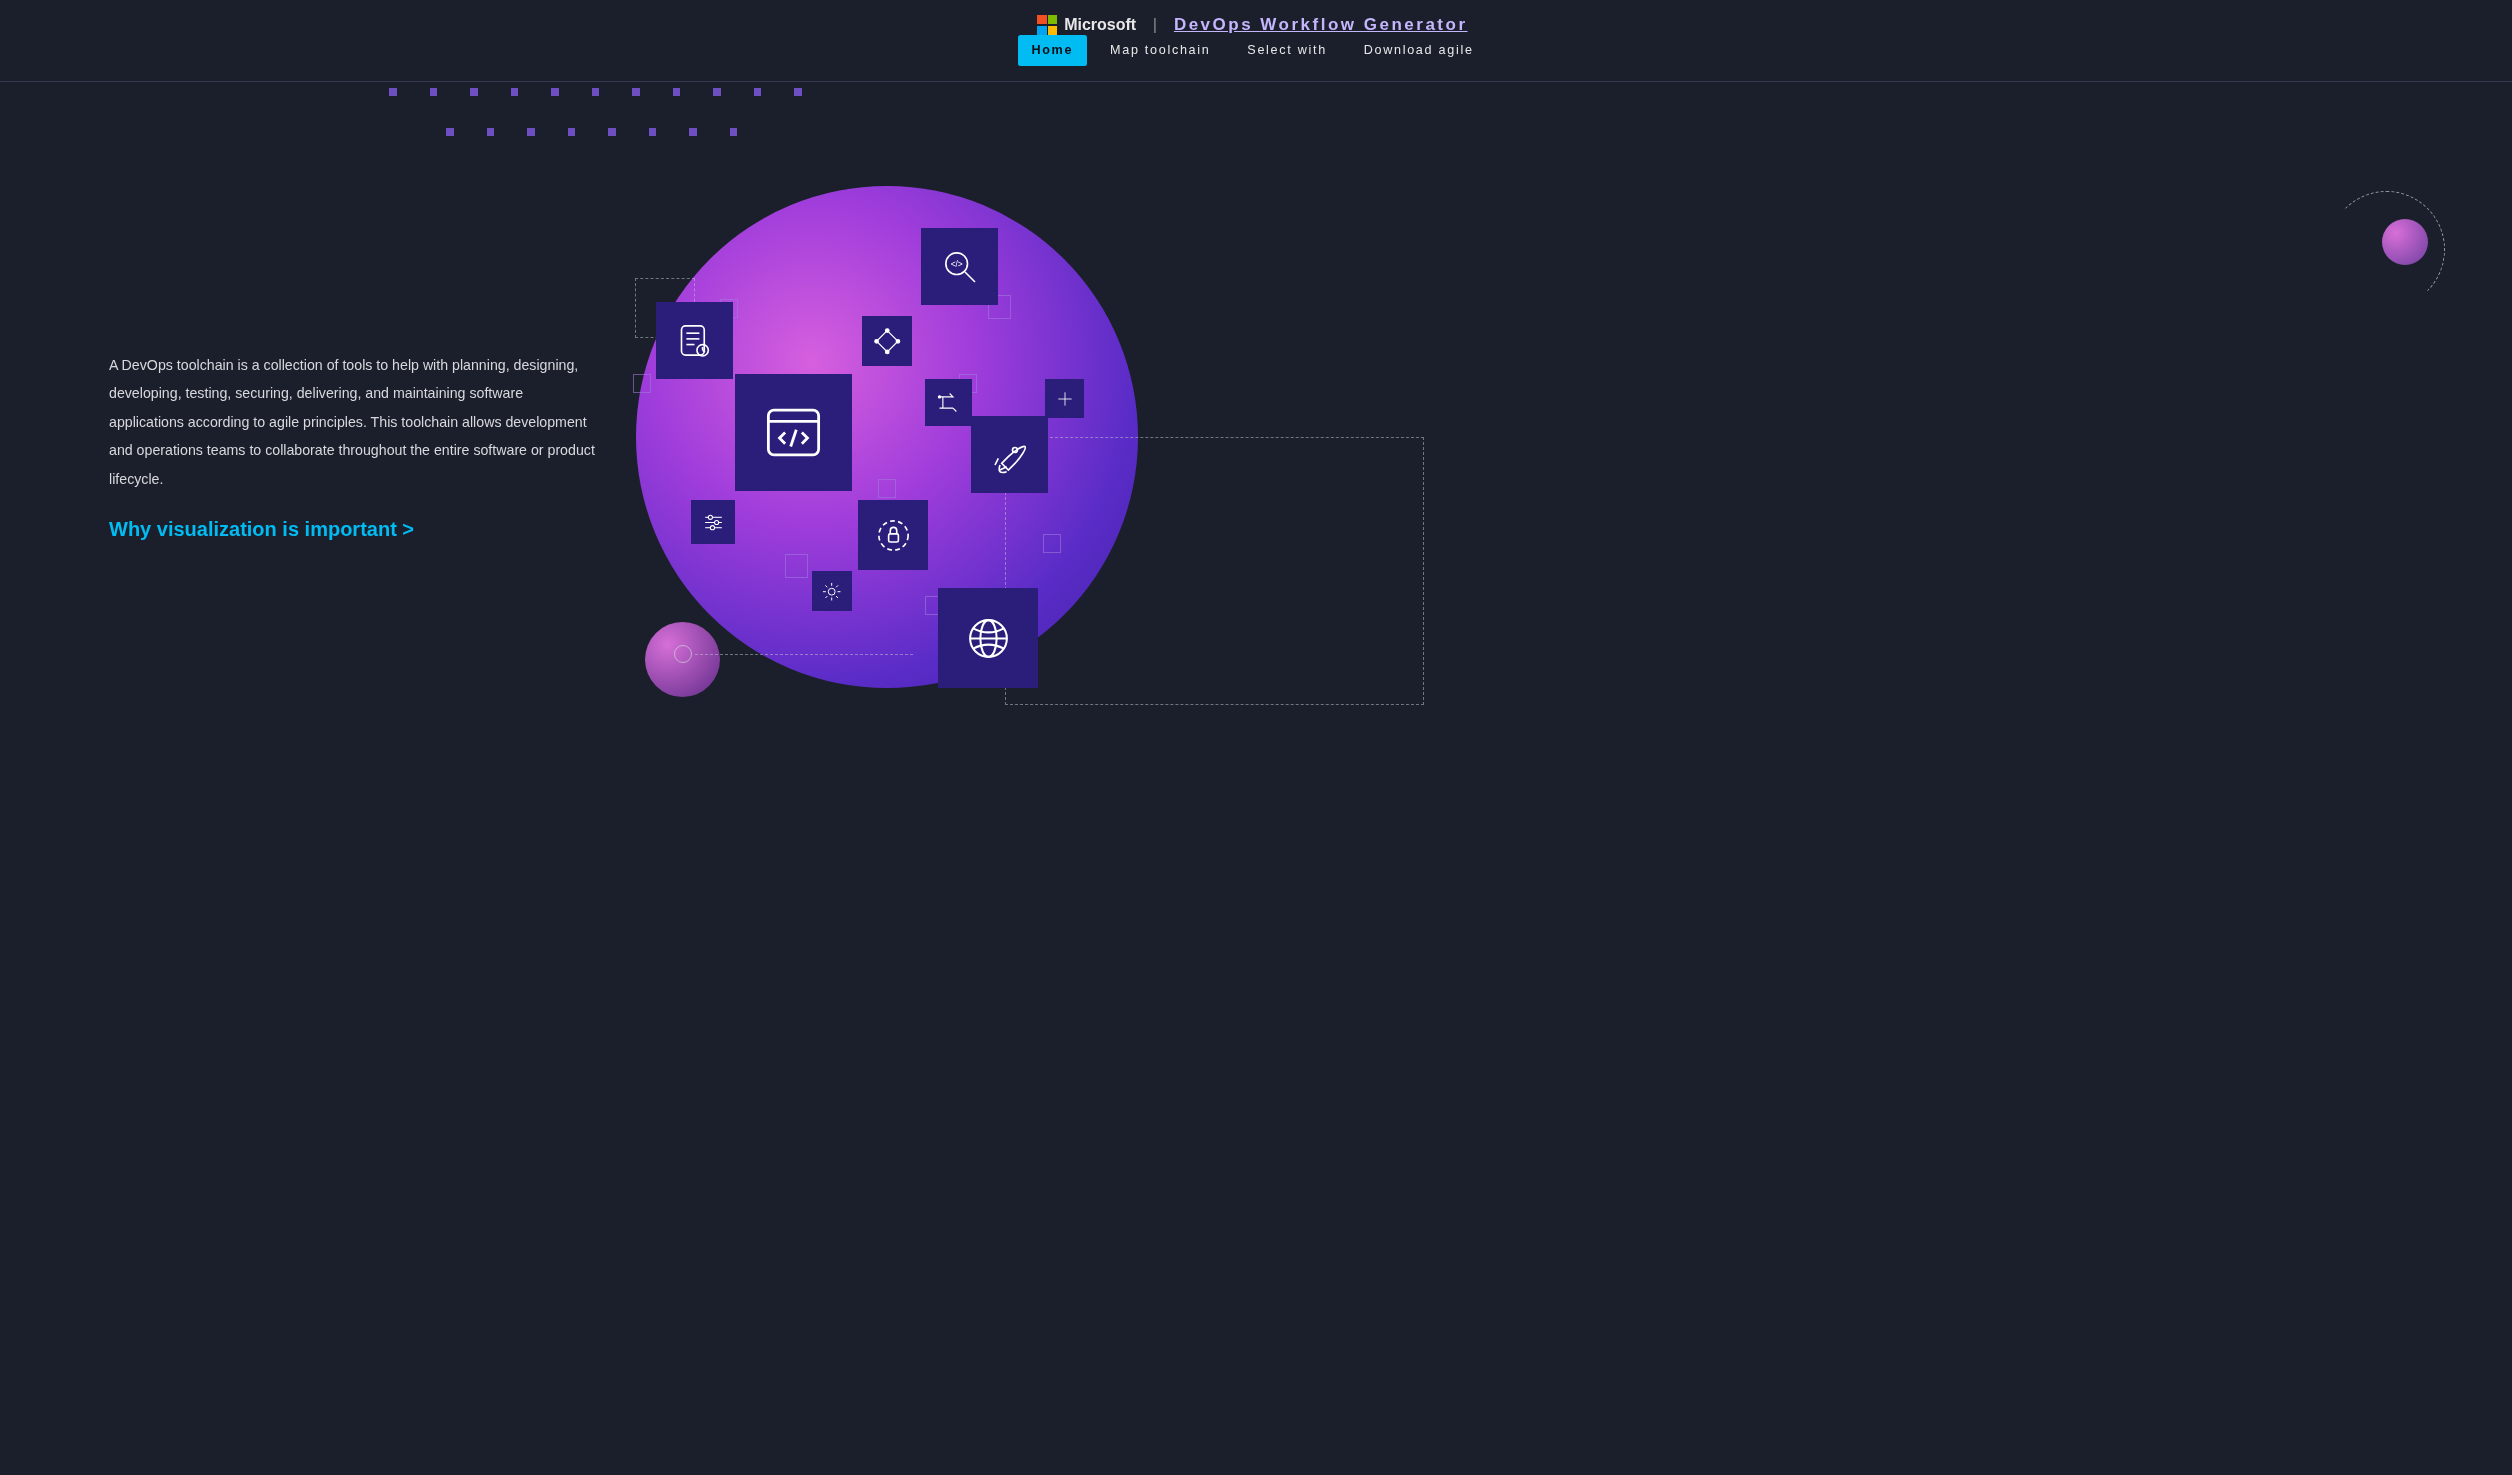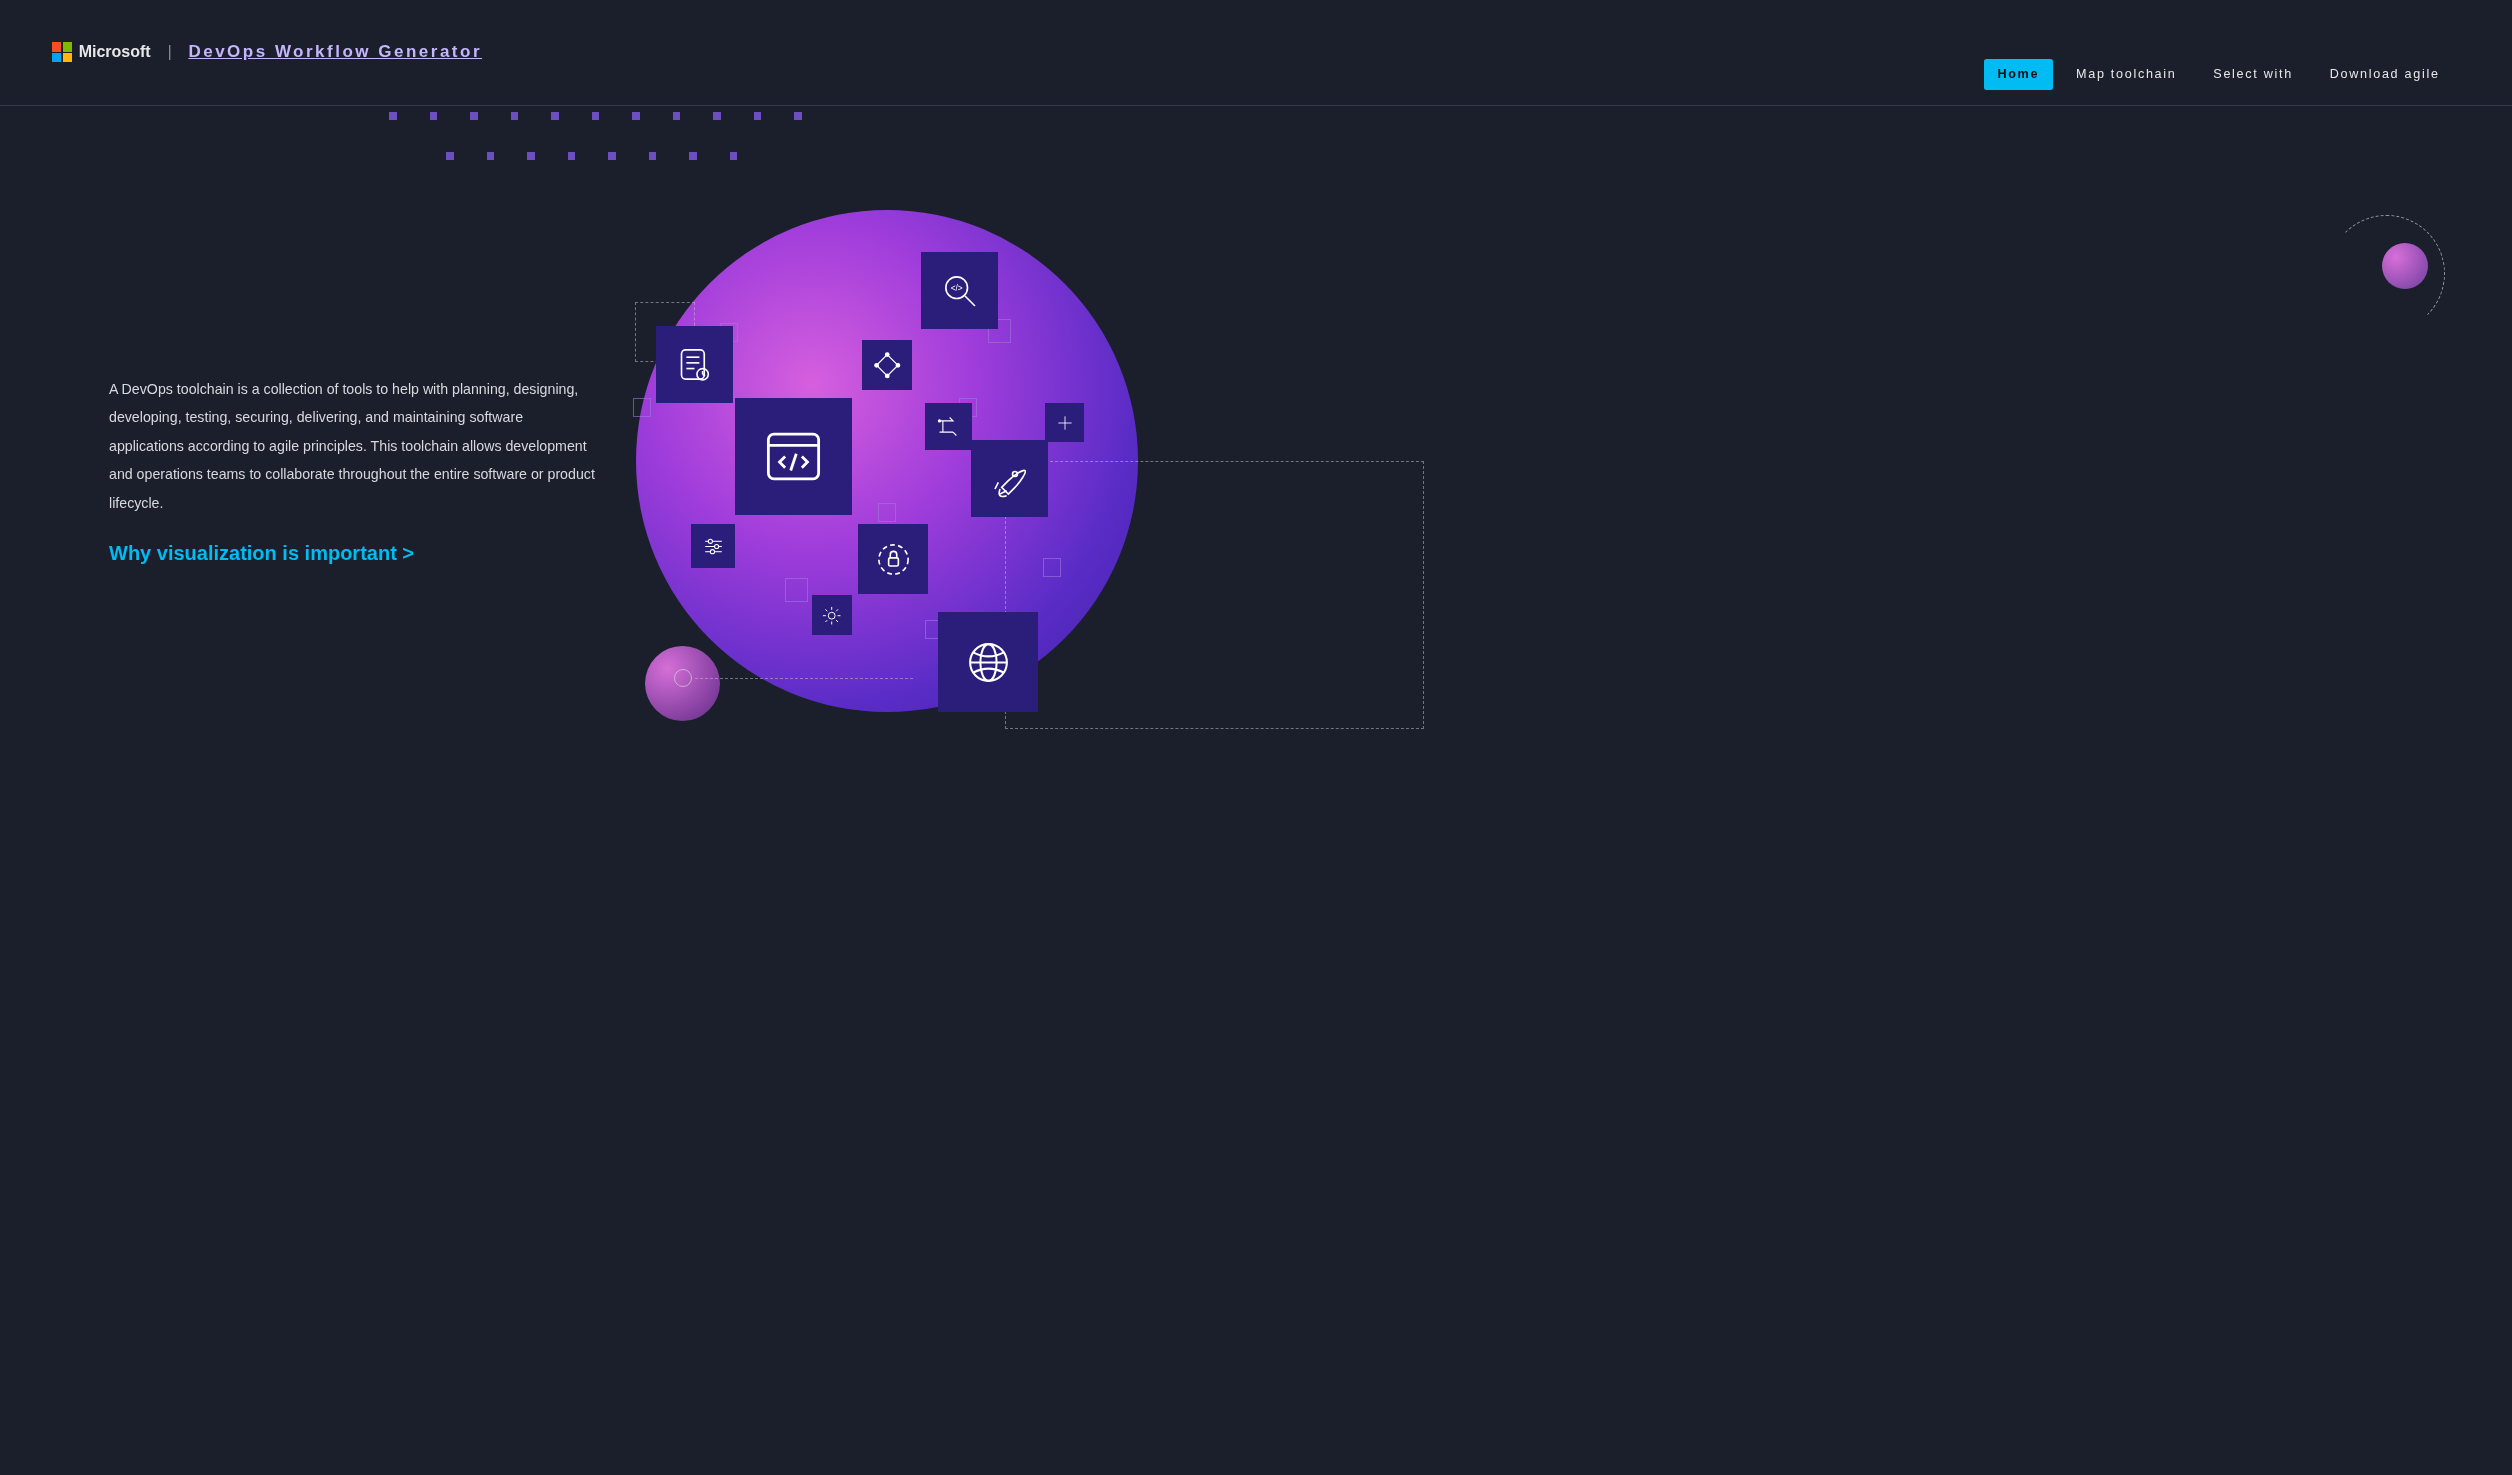--- a/index.html
+++ b/index.html
@@ -9,20 +9,21 @@
   font-family: "Segoe UI", -apple-system, BlinkMacSystemFont, sans-serif;
   overflow-x: hidden;
   min-height: 100vh;
 }
 .header {
   display: flex;
   align-items: center;
   justify-content: space-between;
   padding: 15px 59px 15px 52px;
   border-bottom: 0.8px solid #333a4d;
+  flex-direction: column;
 }
 .brand {
   display: flex;
   align-items: center;
   gap: 16.7px;
 }
 .ms-logo {
   display: flex;
   align-items: center;
   gap: 6.7px;
@@ -43,21 +44,20 @@
 .divider { color: #888; font-size: 16.7px; font-weight: 300; }
 .app-title { font-size: 17px; letter-spacing: 2.5px; font-weight: 600; color: #c4b5fd; text-decoration: underline; }
 .nav { display: flex; gap: 10px; align-items: center; }
 .nav-item {
   padding: 8.4px 13.4px;
   font-size: 12.6px;
   letter-spacing: 1.7px;
   cursor: pointer;
   border-radius: 2.5px;
   color: #e8e8e8;
-  margin-top: 44px;
 }
 .nav-item.active { background: #00bcf2; color: #0b0e16; font-weight: 600; }
 
 .dots-band {
   position: relative;
   height: 75px;
   margin-top: -3.3px;
 }
 .dots-row { position: absolute; display: flex; gap: 33px; }
 .dots-row.r1 { top: 10px; left: 389px; }

